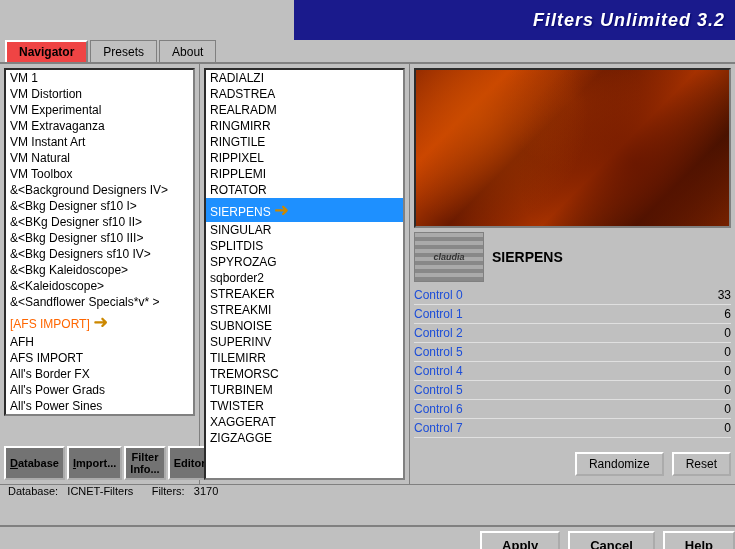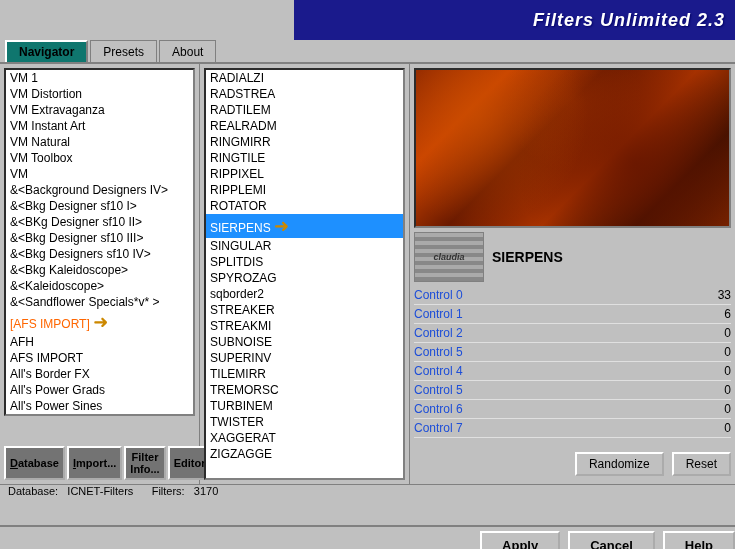--- a/index.html
+++ b/index.html
@@ -49,21 +49,21 @@
       border: 1px solid #808080;
       border-bottom: none;
       cursor: pointer;
       font-size: 12px;
       margin-right: 2px;
       height: 22px;
       display: flex;
       align-items: center;
     }
     .tab.active {
-      background: #0f766e;
+      background: #ef4444;
       font-weight: bold;
       border-top: 2px solid #ffffff;
       border-left: 2px solid #ffffff;
       border-right: 2px solid #808080;
     }
 
     
     .main-content {
       display: flex;
       height: 420px;
@@ -307,46 +307,46 @@
       background: #c0c0c0;
       border: 2px outset #c0c0c0;
       height: 16px;
     }
   </style>
 </head>
 <body>
 
 <div class="title-bar">
   <div class="title-bar-left"></div>
-  <span class="title-text">Filters Unlimited 2.3</span>
+  <span class="title-text">Filters Unlimited 3.2</span>
 </div>
 
 <div class="tab-bar">
   <div class="tab active">
     <span>Navigator</span>
   </div>
   <div class="tab">
     <span>Presets</span>
   </div>
   <div class="tab">
     <span>About</span>
   </div>
 </div>
 
 <div class="main-content">
 
   <div class="left-panel">
     <div class="left-list">
       <div class="left-list-item">VM 1</div>
       <div class="left-list-item">VM Distortion</div>
+      <div class="left-list-item">VM Experimental</div>
       <div class="left-list-item">VM Extravaganza</div>
       <div class="left-list-item">VM Instant Art</div>
       <div class="left-list-item">VM Natural</div>
       <div class="left-list-item">VM Toolbox</div>
-      <div class="left-list-item">VM</div>
       <div class="left-list-item">&amp;&lt;Background Designers IV&gt;</div>
       <div class="left-list-item">&amp;&lt;Bkg Designer sf10 I&gt;</div>
       <div class="left-list-item">&amp;&lt;BKg Designer sf10 II&gt;</div>
       <div class="left-list-item">&amp;&lt;Bkg Designer sf10 III&gt;</div>
       <div class="left-list-item">&amp;&lt;Bkg Designers sf10 IV&gt;</div>
       <div class="left-list-item">&amp;&lt;Bkg Kaleidoscope&gt;</div>
       <div class="left-list-item">&amp;&lt;Kaleidoscope&gt;</div>
       <div class="left-list-item">&amp;&lt;Sandflower Specials*v* &gt;</div>
       <div class="left-list-item highlighted">[AFS IMPORT] <span class="arrow-indicator">➜</span></div>
       <div class="left-list-item">AFH</div>
@@ -362,21 +362,20 @@
       <button class="left-btn"><u>I</u>mport...</button>
       <button class="left-btn">Filter Info...</button>
       <button class="left-btn">Editor...</button>
     </div>
   </div>
 
   <div class="middle-panel">
     <div class="middle-list">
       <div class="middle-list-item">RADIALZI</div>
       <div class="middle-list-item">RADSTREA</div>
-      <div class="middle-list-item">RADTILEM</div>
       <div class="middle-list-item">REALRADM</div>
       <div class="middle-list-item">RINGMIRR</div>
       <div class="middle-list-item">RINGTILE</div>
       <div class="middle-list-item">RIPPIXEL</div>
       <div class="middle-list-item">RIPPLEMI</div>
       <div class="middle-list-item">ROTATOR</div>
       <div class="middle-list-item selected">SIERPENS <span class="arrow-indicator" style="color:#cc8800">➜</span></div>
       <div class="middle-list-item">SINGULAR</div>
       <div class="middle-list-item">SPLITDIS</div>
       <div class="middle-list-item">SPYROZAG</div>

